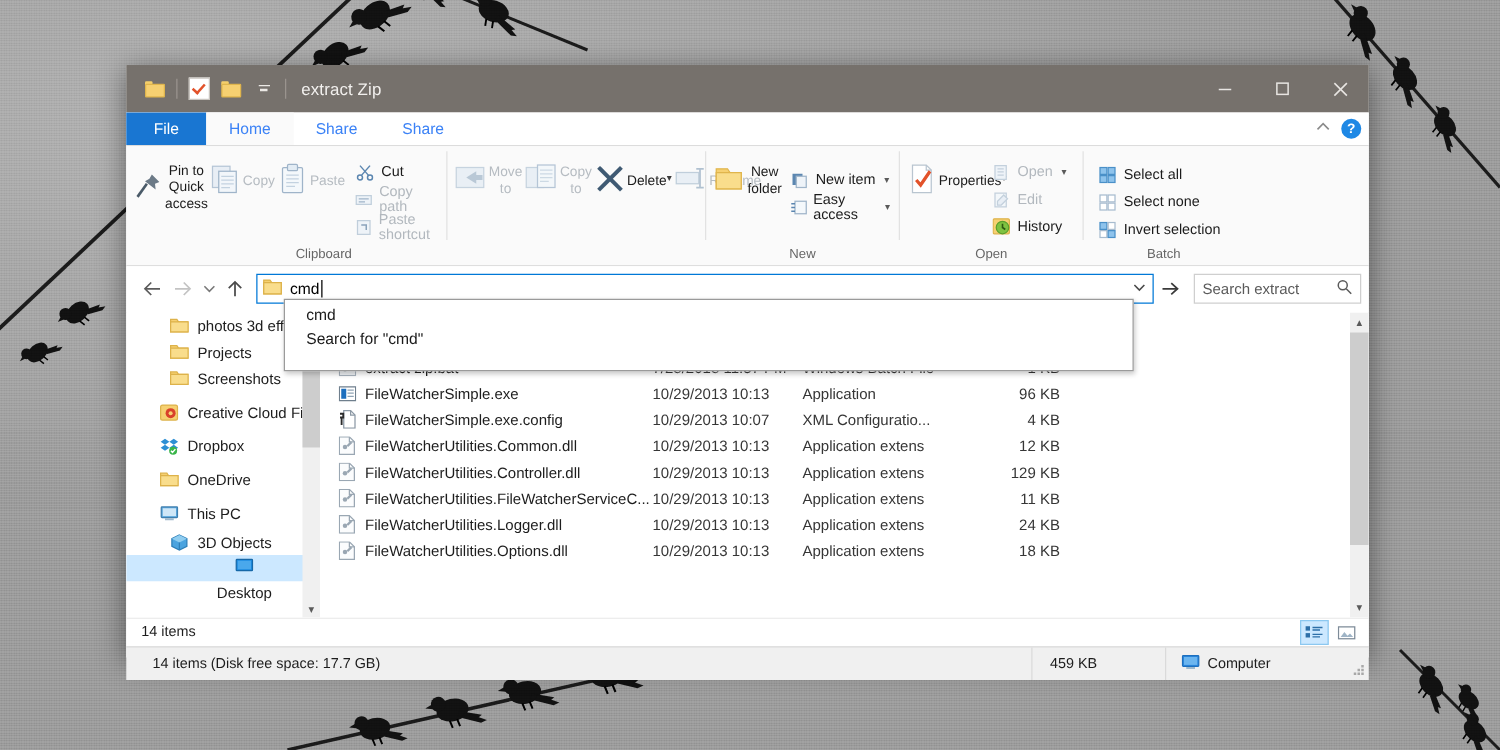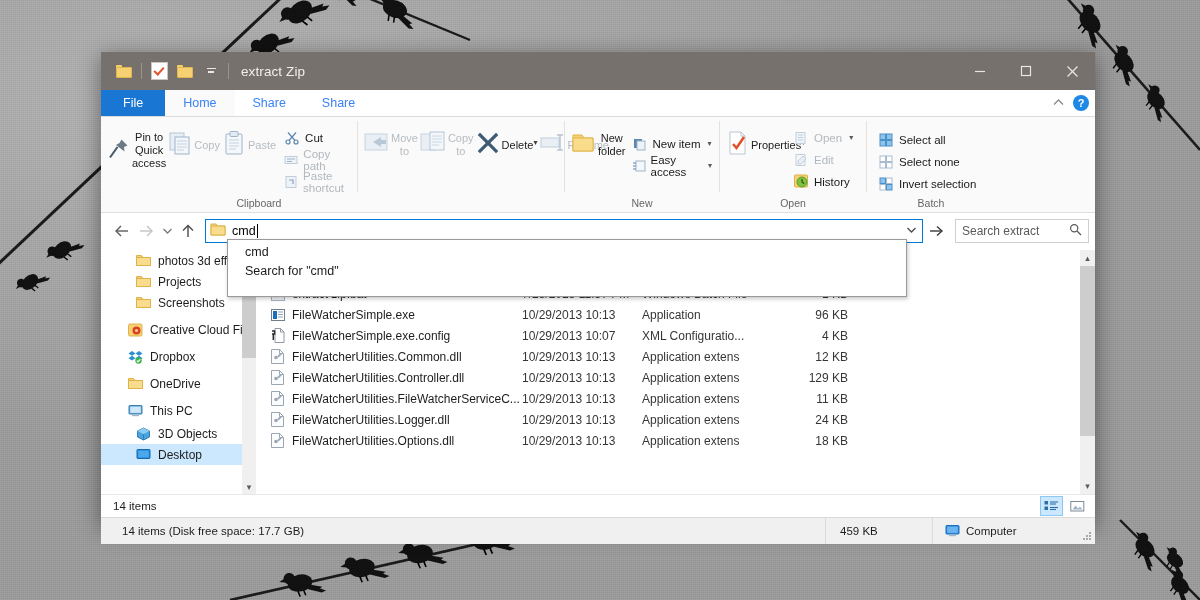--- a/index.html
+++ b/index.html
@@ -96,21 +96,21 @@
     background:#fff;border:1px solid #9a9a9a;box-shadow:1px 2px 4px rgba(0,0,0,.22);
     z-index:40;padding-top:2px;
   }
   .acitem{height:19px;display:flex;align-items:center;padding-left:17px;font-size:12.5px;color:#1a1a1a;}
 
   
   .content{display:flex;height:244px;background:#fff;position:relative;}
   .navpane{width:155px;position:relative;overflow:hidden;border-right:0;}
   .navitem{height:21px;display:flex;align-items:center;gap:7px;font-size:12px;color:#1d1d1d;padding-left:26px;white-space:nowrap;}
   .navitem.lvl2{padding-left:34px;}
-  .navitem.sel{background:#cce8ff;}
+  .navitem.sel{background:#cce8ff;flex-direction:column;}
   .nav-ico{width:16px;height:16px;display:flex;align-items:center;justify-content:center;flex:0 0 16px;}
   .navscroll{position:absolute;right:0;top:0;width:14px;height:244px;background:#f0f0f0;}
   .navscroll .thumb{position:absolute;left:0;width:14px;background:#cdcdcd;}
   .navscroll .sarr{position:absolute;left:0;width:14px;height:14px;display:flex;align-items:center;justify-content:center;color:#5a5a5a;font-size:9px;}
 
   .filepane{flex:1;position:relative;overflow:hidden;}
   .frow{height:21px;display:flex;align-items:center;font-size:12px;color:#1d1d1d;}
   .fname{width:252px;display:flex;align-items:center;gap:7px;padding-left:14px;white-space:nowrap;overflow:hidden;}
   .fdate{width:120px;color:#363636;}
   .ftype{width:140px;color:#363636;}

